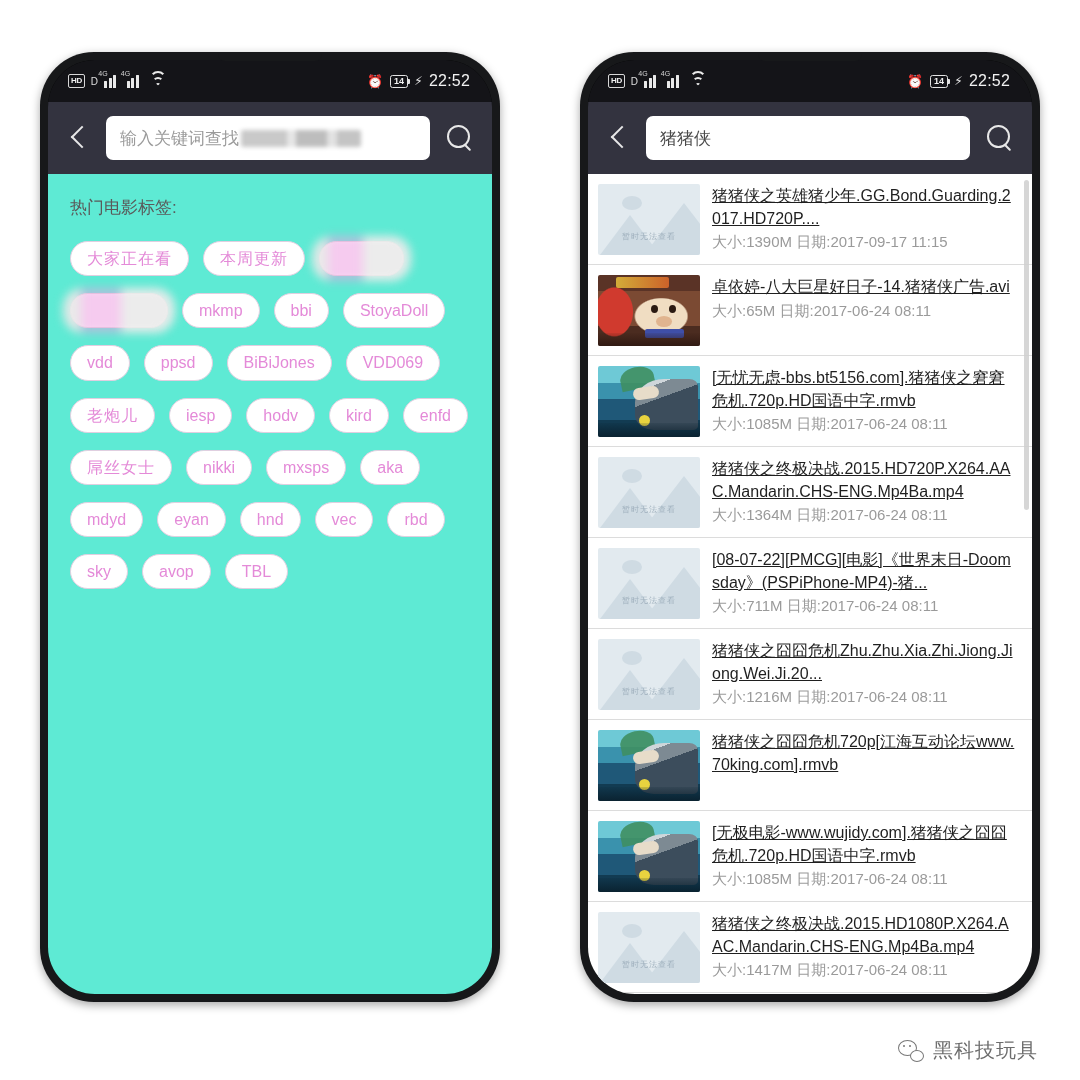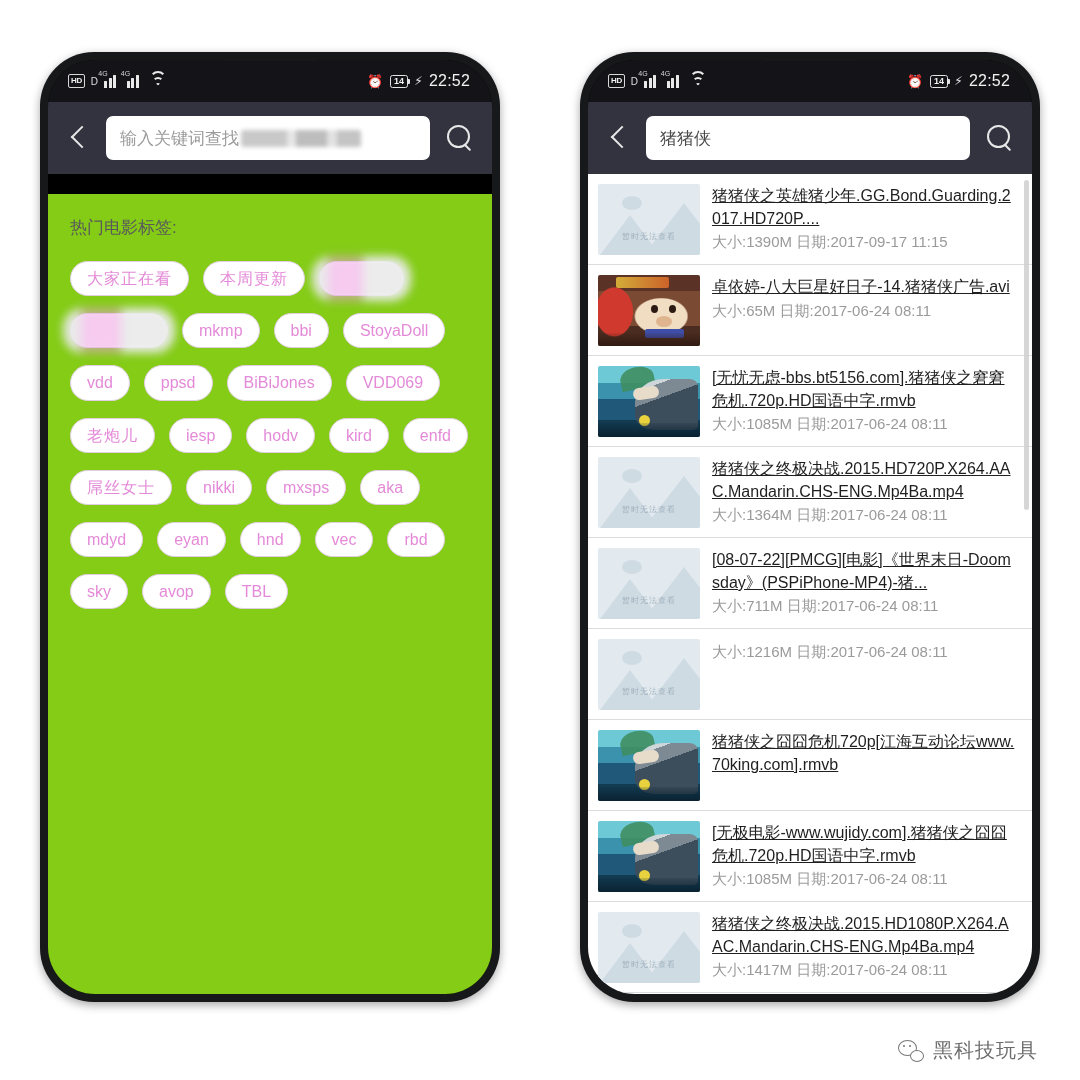--- a/index.html
+++ b/index.html
@@ -166,24 +166,23 @@
   }
   .search-icon::after {
     content: ""; position: absolute; left: 22px; top: 22px;
     width: 9px; height: 2.4px; background: #e8e8e8;
     transform: rotate(45deg); transform-origin: left center; border-radius: 2px;
   }
 
   
   .screen-body {
     flex: 1 1 auto;
-    background: #84cc16;
-    overflow: hidden;
-    position: relative;
-    margin-top: 20px;
+    background: #5eead4;
+    overflow: hidden;
+    position: relative;
   }
   .tags-section { padding: 22px 18px 0 18px; }
   .tags-title {
     font-size: 17px;
     color: #5a5a5a;
     margin-bottom: 22px;
     padding-left: 4px;
   }
   .tag-row {
     display: flex;
@@ -609,20 +608,21 @@
               </div>
             </div>
             <div class="result-item">
               <div class="thumb ph">
                 <span class="sun"></span>
                 <span class="mt mt1"></span>
                 <span class="mt mt2"></span>
                 <span class="cap">暂时无法查看</span>
               </div>
               <div class="res-text">
+                <div class="res-title">猪猪侠之囧囧危机Zhu.Zhu.Xia.Zhi.Jiong.Jiong.Wei.Ji.20...</div>
                 <div class="res-meta"><span>大小:1216M</span> <span>日期:2017-06-24 08:11</span></div>
               </div>
             </div>
             <div class="result-item">
               <div class="thumb teal">
                 <span class="teal-palm"></span>
                 <span class="teal-figure"></span>
                 <span class="teal-snout"></span>
                 <span class="teal-dot"></span>
                 <span class="teal-bar"></span>

